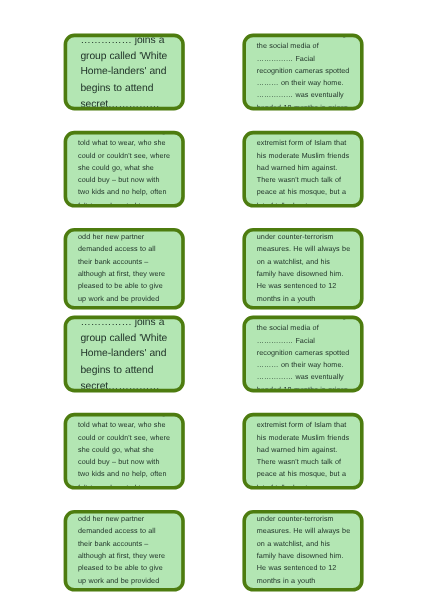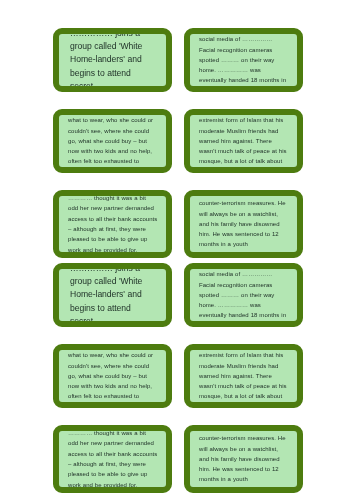--- a/index.html
+++ b/index.html
@@ -33,23 +33,23 @@
     display: flex;
     flex-direction: row;
     justify-content: space-between;
     width: 250px;
     margin-bottom: 17px;
   }
   .card-row:last-child { margin-bottom: 0; }
 
   .card {
     box-sizing: border-box;
-    width: 119px;
+    width: 101px;
     background: #b3e6b3;
-    border: 6px solid #4d7c0f;
+    border: 3px solid #4d7c0f;
     border-radius: 9px;
     color: #1d2f26;
     display: flex;
     align-items: center;
     justify-content: flex-start;
     padding: 5px 8px 5px 9px;
     overflow: hidden;
   }
   .card-row.row-1 .card { height: 64px; }
   .card-row.row-2 .card { height: 64px; }

